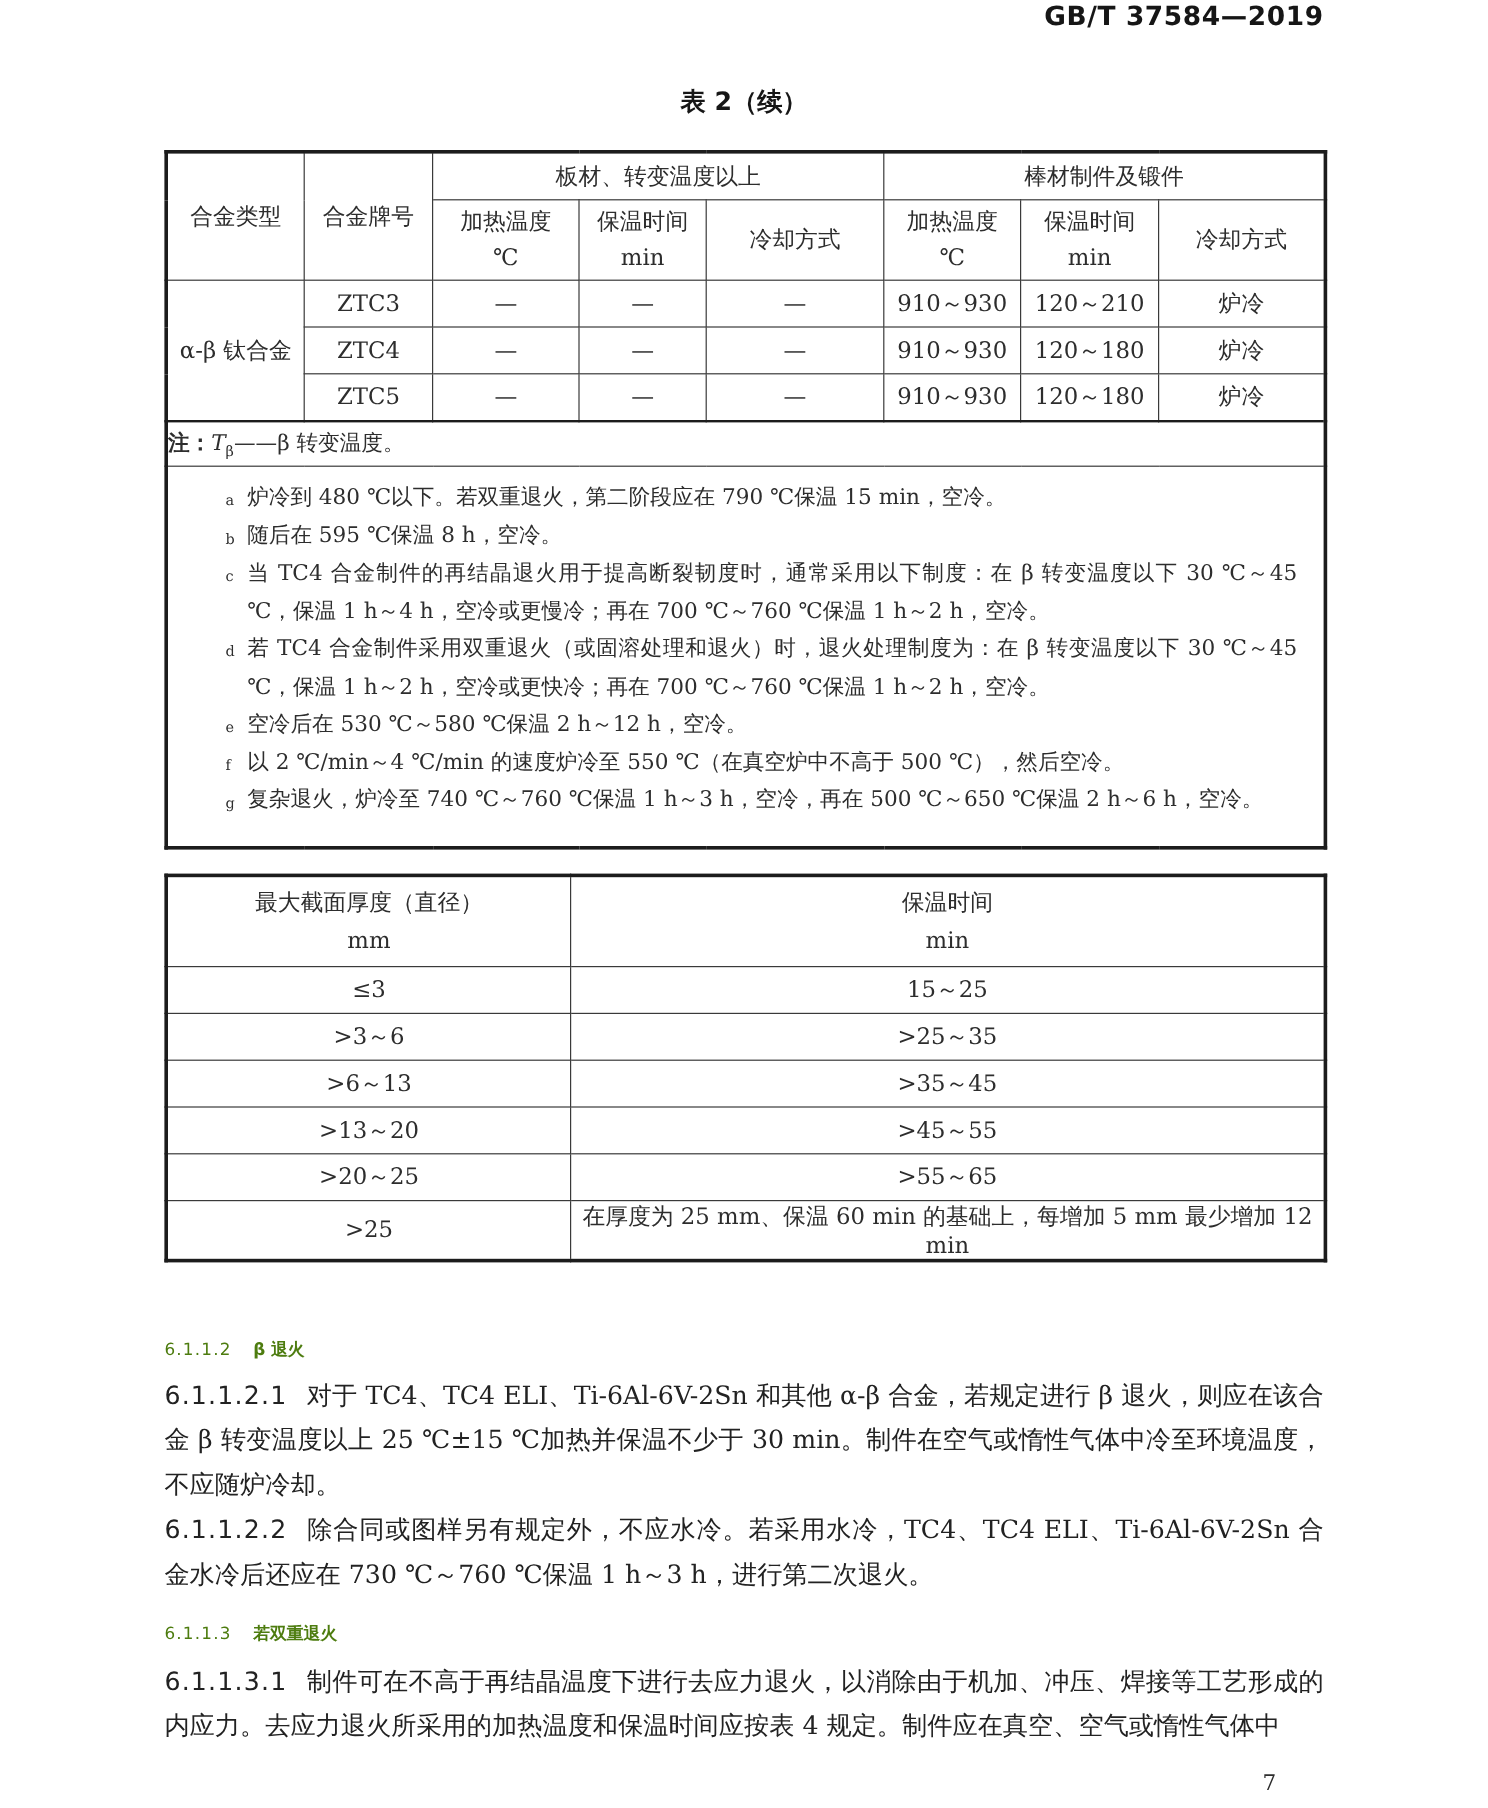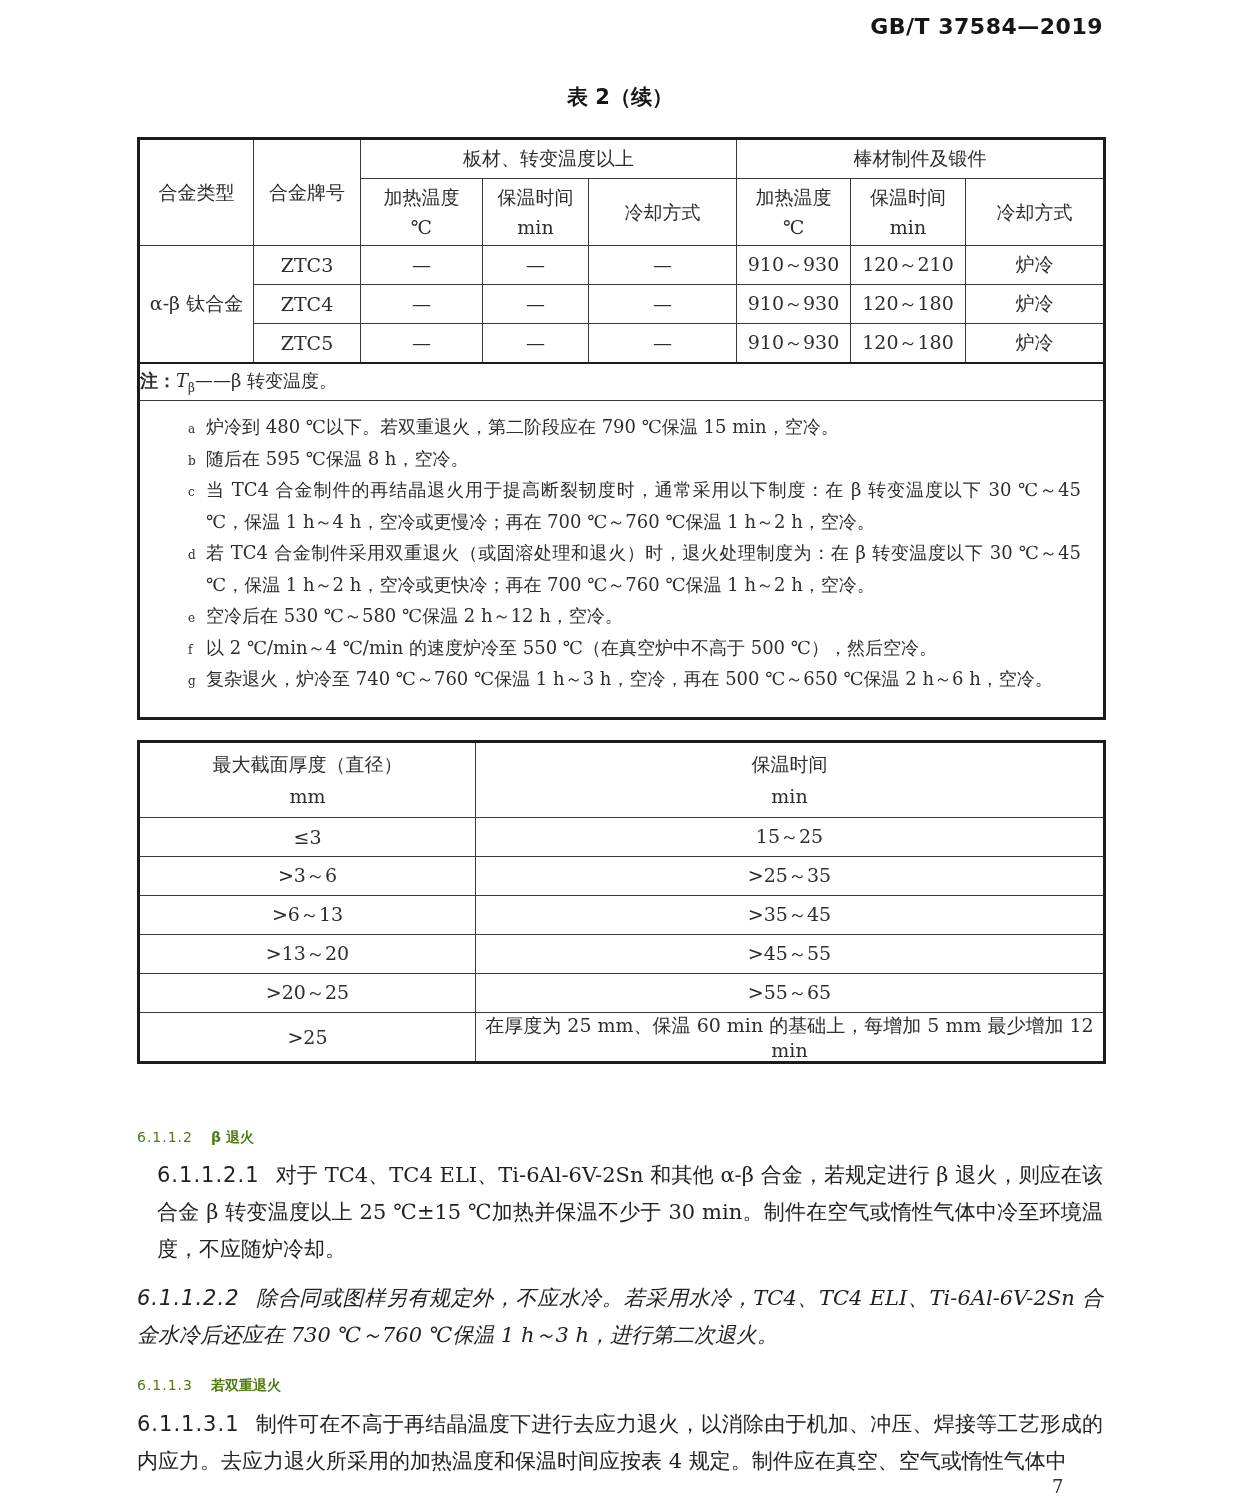--- a/index.html
+++ b/index.html
@@ -7,21 +7,21 @@
     width:1240px; height:1507px;
     background:#ffffff;
     overflow:hidden;
     position:relative;
     font-family:"DejaVu Serif","Liberation Serif",serif;
     color:#1f1f1f;
   }
   .content { width:966px; margin:0 auto; position:relative; }
 
   .doc-header {
-    padding-top:14px;
+    padding-top:2px;
     text-align:right;
     font-family:"DejaVu Sans","Liberation Sans",sans-serif;
     font-weight:bold;
     font-size:22px;
     letter-spacing:0.5px;
     color:#161616;
   }
 
   .caption {
     text-align:center;
@@ -82,22 +82,22 @@
     font-size:21px;
     line-height:37px;
     text-align:justify;
     color:#222222;
   }
   .para .pnum {
     font-family:"DejaVu Sans","Liberation Sans",sans-serif;
     letter-spacing:1px;
     margin-right:16px;
   }
-  .para-1 { margin-top:7px;margin-left:20px; }
-  .para-2 { margin-top:12px;font-style:italic; }
+  .para-1 { margin-top:7px; }
+  .para-2 { margin-top:1px; }
   .para-3 { margin-top:8px; }
 
   .page-num {
     position:absolute;
     left:1052px; top:1476px;
     font-size:18px;
     color:#2d2d2d;
   }
 </style>
 </head>

